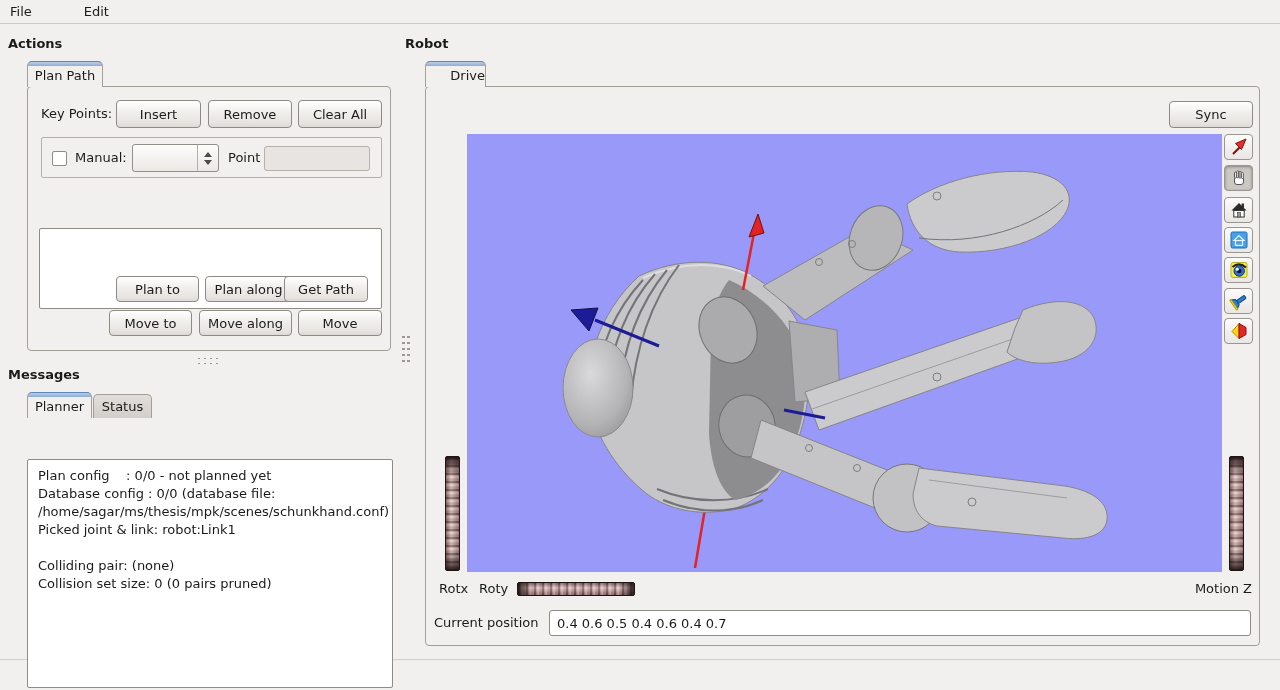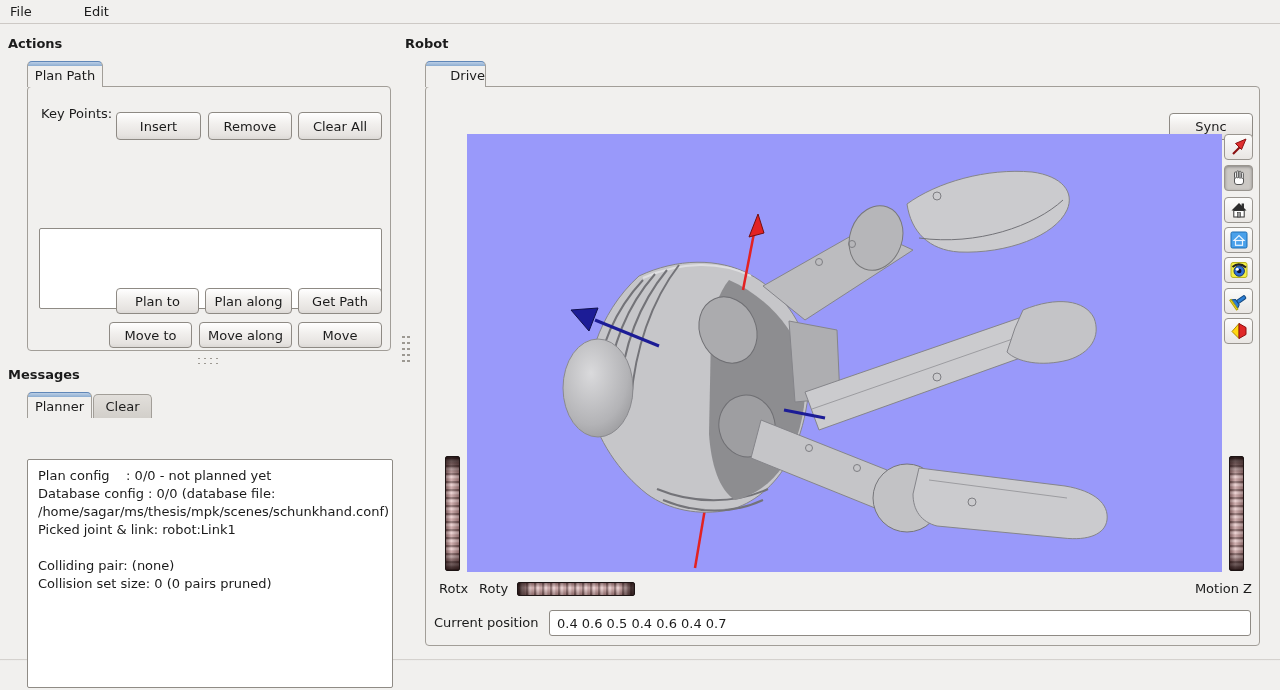--- a/index.html
+++ b/index.html
@@ -13,21 +13,21 @@
   .heading { position:absolute; font-weight:bold; }
 
   
   .panel { position:absolute; background:#f1f0ee; border:1px solid #a29e98; border-radius:4px; }
   .tab { position:absolute; border:1px solid #a29e98; border-bottom:none; border-radius:5px 5px 0 0; text-align:center; z-index:3; }
   .tab.active { background:linear-gradient(to bottom,#bccfe6 0%,#8fafd2 15%,#f1f0ee 17%,#f1f0ee 100%); border-top-color:#5f87b8; padding-top:6px; }
   .tab.inactive { background:linear-gradient(to bottom,#e2dfdb,#d2cfca); padding-top:4px; z-index:1; }
 
   .btn { position:absolute; border:1px solid #8e8a84; border-radius:4px;
          background:linear-gradient(to bottom,#ffffff,#f2f0ee 40%,#e6e3e0 85%,#dcd9d6);
-         display:flex; align-items:center; justify-content:center;margin-top:12px; }
+         display:flex; align-items:center; justify-content:center; }
 
   .frame-box { position:absolute; border:1px solid #b5b0aa; border-radius:2px; }
   .white-box { position:absolute; background:#ffffff; border:1px solid #8f8b85; border-radius:2px;margin-top:42px; }
 
   .checkbox { position:absolute; width:15px; height:15px; background:#fff; border:1px solid #8f8b85; border-radius:2px; }
   .label { position:absolute; white-space:nowrap; }
 
   .combo { position:absolute; border:1px solid #938f89; border-radius:3px; background:linear-gradient(#fdfdfc,#ecw ebe7); background:linear-gradient(#fdfdfc,#ebe8e5); }
   .combo-arrows { position:absolute; right:0; top:0; bottom:0; width:21px; border-left:1px solid #b5b0aa; display:flex; flex-direction:column; align-items:center; justify-content:center; gap:3px; }
   .tri-up { width:0; height:0; border-left:4px solid transparent; border-right:4px solid transparent; border-bottom:5px solid #4a4a4a; }
@@ -82,30 +82,43 @@
   <div class="btn" style="left:88px; top:13px; width:85px; height:28px;">
       <span>Insert</span>
     </div>
   <div class="btn" style="left:180px; top:13px; width:84px; height:28px;">
       <span>Remove</span>
     </div>
   <div class="btn" style="left:270px; top:13px; width:84px; height:28px;">
       <span>Clear All</span>
     </div>
 
+  <div class="frame-box" style="left:13px; top:50px; width:341px; height:41px;">
+    <div class="checkbox" style="left:10px; top:13px;"></div>
+    <div class="label" style="left:33px; top:12px;">Manual:</div>
+    <div class="combo" style="left:90px; top:6px; width:87px; height:28px;">
+      <span class="label" style="left:7px; top:6px;"></span>
+      <div class="combo-arrows">
+        <div class="tri-up"></div>
+        <div class="tri-dn"></div>
+      </div>
+    </div>
+    <div class="label" style="left:186px; top:12px;">Point</div>
+    <div class="field-disabled" style="left:222px; top:8px; width:106px; height:25px;"><span></span></div>
+  </div>
 
   <div class="white-box" style="left:11px; top:99px; width:343px; height:81px;"></div>
 
   <div class="btn" style="left:88px; top:189px; width:83px; height:26px;">
       <span>Plan to</span>
     </div>
   <div class="btn" style="left:177px; top:189px; width:87px; height:26px;">
       <span>Plan along</span>
     </div>
-  <div class="btn" style="left:270px; top:189px; width:84px; height:26px;">
+  <div class="btn" style="left:256px; top:189px; width:84px; height:26px;">
       <span>Get Path</span>
     </div>
   <div class="btn" style="left:81px; top:223px; width:83px; height:26px;">
       <span>Move to</span>
     </div>
   <div class="btn" style="left:171px; top:223px; width:93px; height:26px;">
       <span>Move along</span>
     </div>
   <div class="btn" style="left:270px; top:223px; width:84px; height:26px;">
       <span>Move</span>
@@ -114,21 +127,21 @@
 
 <div class="dots-v" style="left:401px; top:334px;"></div>
 <div class="dots-h" style="left:196px; top:356px;"></div>
 
 <div class="heading" style="left:8px; top:367px;">Messages</div>
 
 <div class="tab active" style="left:27px; top:392px; width:65px; height:26px;">
   <span>Planner</span>
 </div>
 <div class="tab inactive" style="left:93px; top:394px; width:59px; height:24px;">
-  <span>Clear</span>
+  <span>Status</span>
 </div>
 
 <div class="white-box messages-box" style="left:27px; top:417px; width:366px; height:229px; z-index:2;"><div>Plan config    : 0/0 - not planned yet</div><div>Database config : 0/0 (database file:</div><div>/home/sagar/ms/thesis/mpk/scenes/schunkhand.conf)</div><div>Picked joint &amp; link: robot:Link1</div><div></div><div>Colliding pair: (none)</div><div>Collision set size: 0 (0 pairs pruned)</div></div>
 
 <div class="heading" style="left:405px; top:36px;">Robot</div>
 
 <div class="tab active" style="left:425px; top:61px; width:61px; height:26px;text-align:right;">
   <span>Drive</span>
 </div>
 

